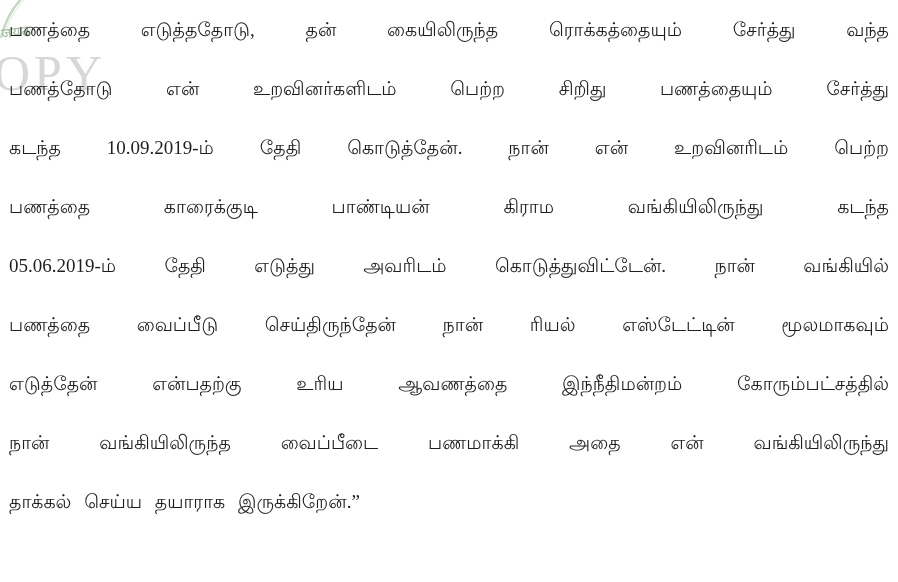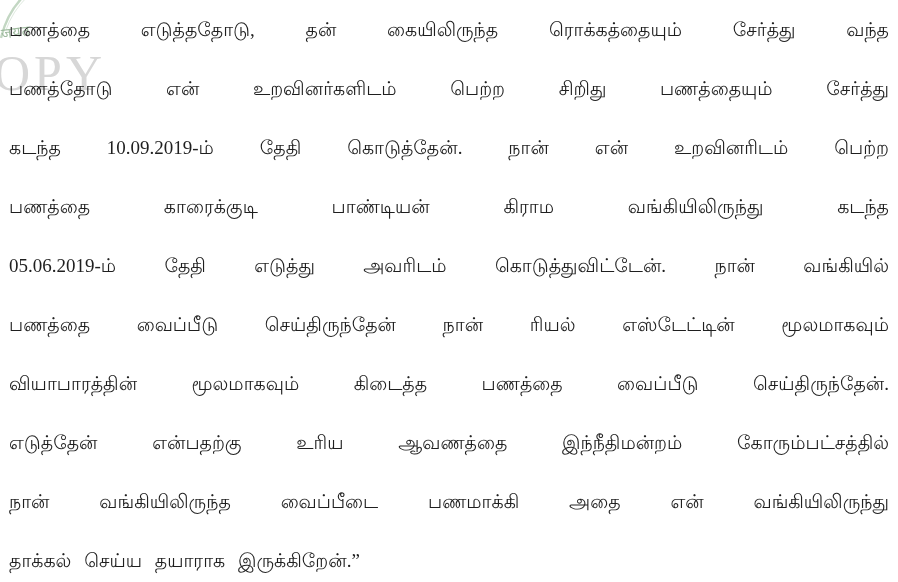--- a/index.html
+++ b/index.html
@@ -95,19 +95,18 @@
 
   <div class="copy-watermark">OPY</div>
 
   <div class="text-block">
     <div class="line">பணத்தை எடுத்ததோடு, தன் கையிலிருந்த ரொக்கத்தையும் சேர்த்து வந்த</div>
     <div class="line">பணத்தோடு என் உறவினர்களிடம் பெற்ற சிறிது பணத்தையும் சேர்த்து</div>
     <div class="line">கடந்த 10.09.2019-ம் தேதி கொடுத்தேன். நான் என் உறவினரிடம் பெற்ற</div>
     <div class="line">பணத்தை காரைக்குடி பாண்டியன் கிராம வங்கியிலிருந்து கடந்த</div>
     <div class="line">05.06.2019-ம் தேதி எடுத்து அவரிடம் கொடுத்துவிட்டேன். நான் வங்கியில்</div>
     <div class="line">பணத்தை வைப்பீடு செய்திருந்தேன் நான் ரியல் எஸ்டேட்டின் மூலமாகவும்</div>
-    <div class="line">வியாபாரத்தின் மூலமாகவும் கிடைத்த பணத்தை வைப்பீடு செய்திருந்தேன்.</div>
     <div class="line">எடுத்தேன் என்பதற்கு உரிய ஆவணத்தை இந்நீதிமன்றம் கோரும்பட்சத்தில்</div>
     <div class="line">நான் வங்கியிலிருந்த வைப்பீடை பணமாக்கி அதை என் வங்கியிலிருந்து</div>
     <div class="line last">தாக்கல் செய்ய தயாராக இருக்கிறேன்.”</div>
   </div>
 
 </div>
 
 </body></html>

